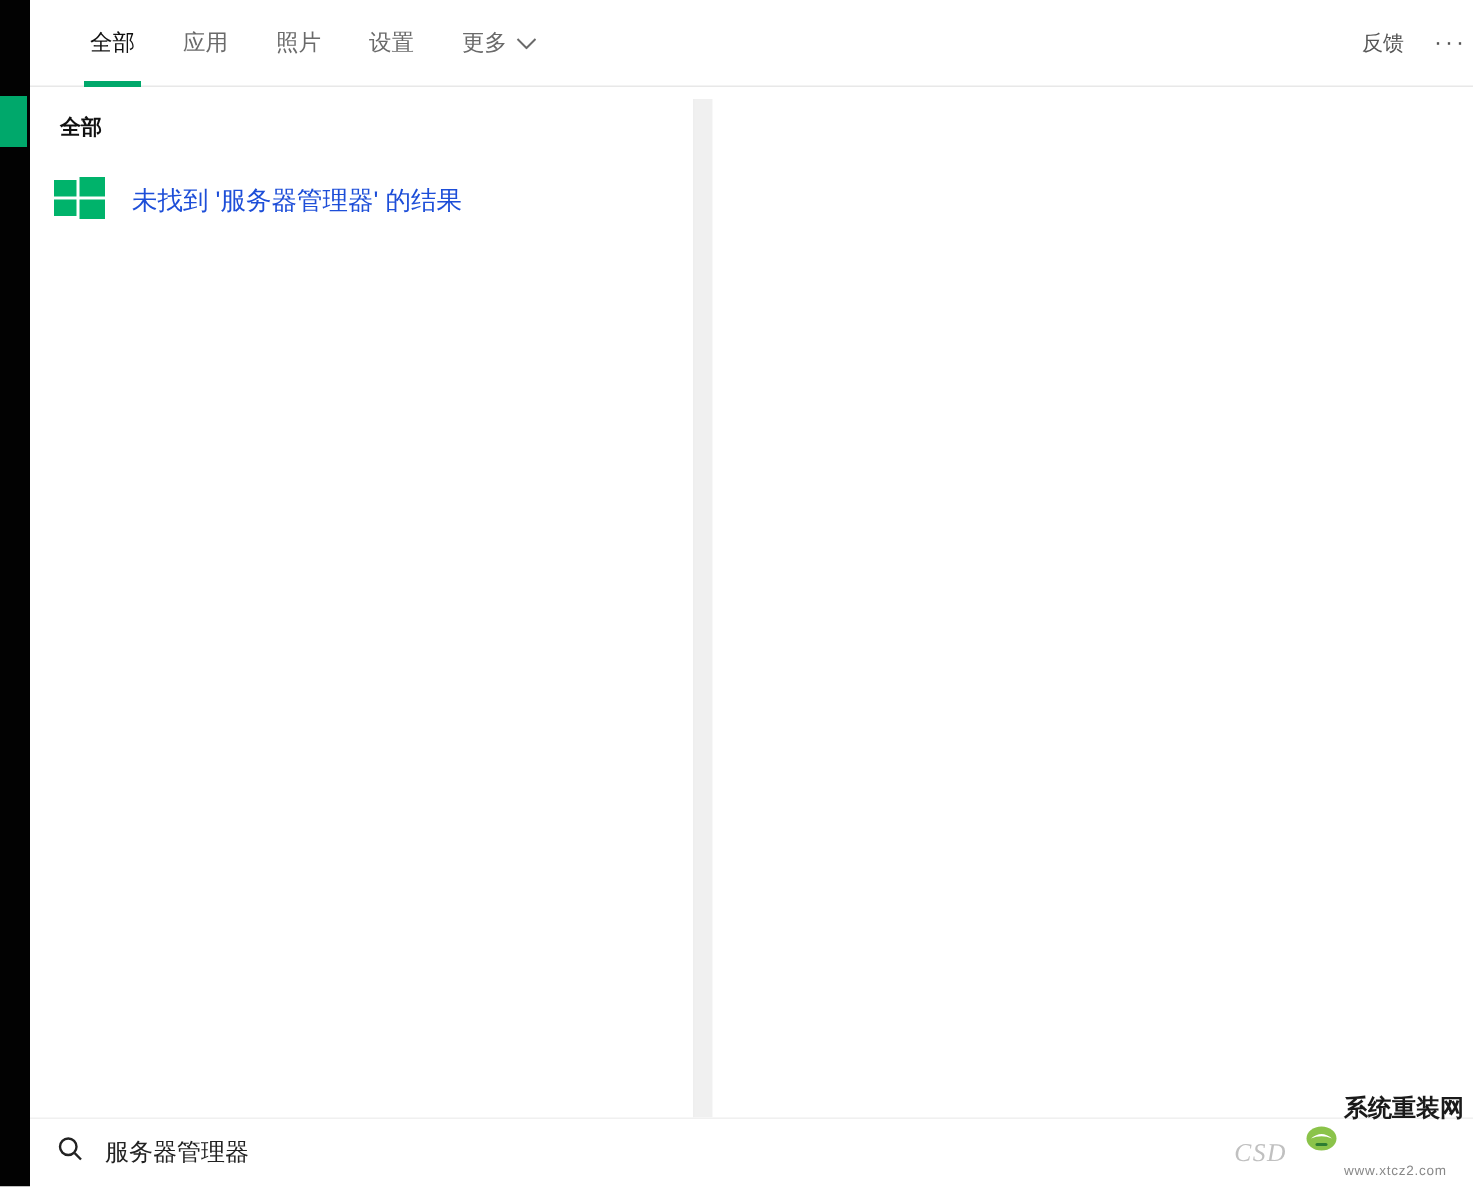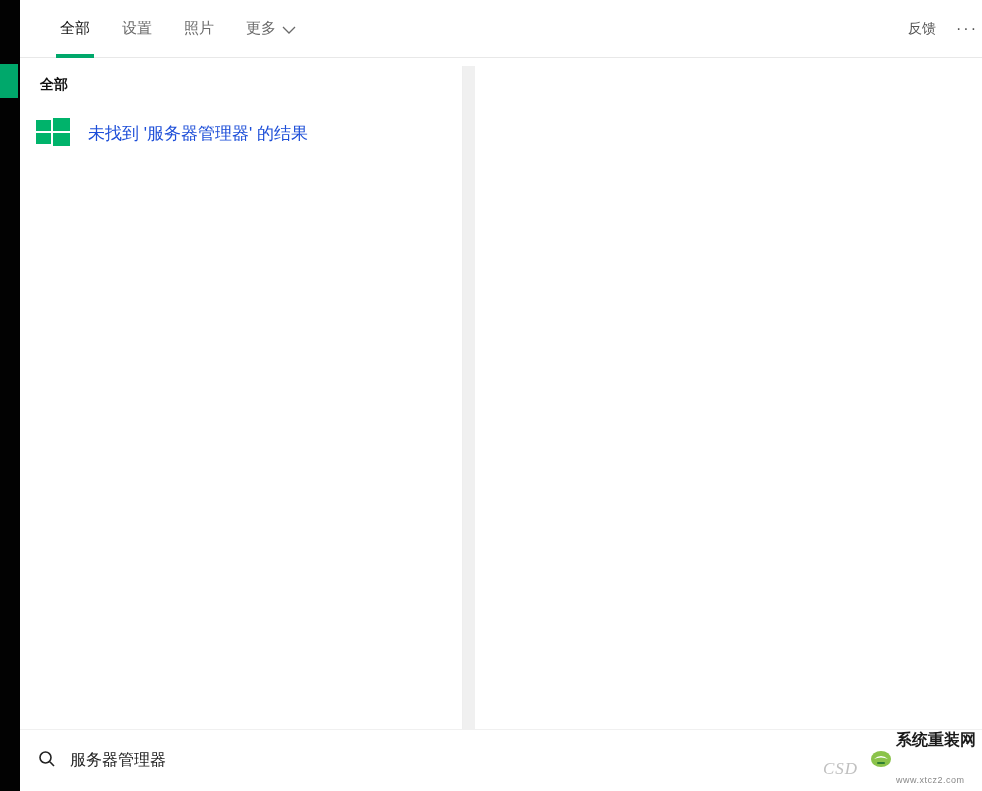--- a/index.html
+++ b/index.html
@@ -141,21 +141,21 @@
       top: 0;
       right: 0;
       bottom: 0;
       background: #fff;
     }
     .bottom-bar {
       position: absolute;
       left: 20px;
       bottom: 0;
       right: 0;
-      height: 62px;
+      height: 46px;
       background: #fff;
       display: flex;
       align-items: center;
       border-top: 1px solid #f0f0f0;
     }
     .search-icon {
       margin-left: 18px;
       margin-right: 14px;
     }
     .search-input {
@@ -215,22 +215,23 @@
 </head>
 <body>
 
 <div class="left-edge">
   <div class="left-edge-accent"></div>
 </div>
 
 <div class="top-bar">
   <div class="tabs">
     <div class="tab active">全部</div>
+    <div class="tab">应用</div>
+    <div class="tab">照片</div>
     <div class="tab">设置</div>
-    <div class="tab">照片</div>
     <div class="tab more">
       <span>更多</span>
       <span class="chevron-down">
         <svg width="14" height="8" viewBox="0 0 14 8">
             <path d="M1 1 L7 7 L13 1" stroke="#6a6a6a" stroke-width="1.3" fill="none"></path>
           </svg>
       </span>
     </div>
   </div>
   <div class="top-right">

